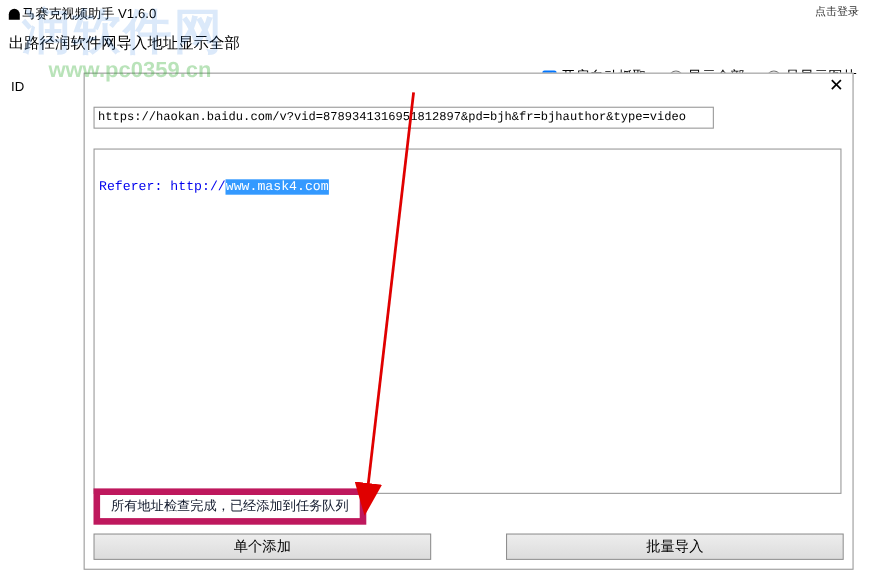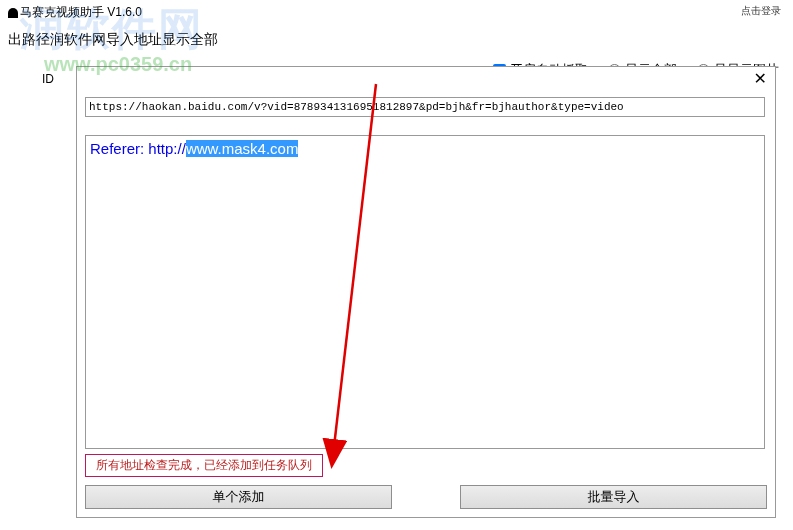--- a/index.html
+++ b/index.html
@@ -5,30 +5,30 @@
 * { box-sizing: border-box; margin: 0; padding: 0; }
 body { font-family: "Microsoft YaHei", SimSun, Arial, sans-serif; font-size: 12px; background: #fff; width: 793px; height: 530px; position: relative; overflow: hidden; }
 .topbar { display: flex; align-items: center; padding: 4px 8px; background: #fff; }
 .topbar-title { font-size: 12px; color: #000; }
 .login-link { position: absolute; right: 12px; top: 4px; color: #333; font-size: 10px; }
 .menubar { display: flex; padding: 6px 8px 8px 8px; }
 .menubar span { font-size: 14px; color: #000; }
 .optionrow { display: flex; justify-content: flex-end; align-items: center; gap: 20px; padding: 4px 14px 8px 0; font-size: 13px; }
 .checkbox-wrap, .radio-wrap { display: inline-flex; align-items: center; gap: 4px; }
 .checkbox-wrap input, .radio-wrap input { margin: 0; }
-.leftcol { position: absolute; left: 10px; top: 72px; font-size: 12px; color: #000; margin-left: 32px; }
+.leftcol { position: absolute; left: 10px; top: 72px; font-size: 12px; color: #000; }
 .dialog { position: absolute; left: 76px; top: 66px; width: 700px; height: 452px; border: 1px solid #999; background: #fff; }
 .close-btn { position: absolute; right: 8px; top: 4px; font-size: 16px; cursor: pointer; color: #000; line-height: 1; }
-.url-input { position: absolute; left: 8px; top: 30px; width: 680px; height: 20px; border: 1px solid #999; font-family: "Courier New", monospace; font-size: 11px; padding: 1px 3px; background: #fff; }
+.url-input { position: absolute; left: 8px; top: 30px; width: 564px; height: 20px; border: 1px solid #999; font-family: "Courier New", monospace; font-size: 11px; padding: 1px 3px; background: #fff; }
 .textarea-wrap { position: absolute; left: 8px; top: 68px; width: 680px; height: 314px; border: 1px solid #999; overflow-y: scroll; background: #fff; }
-.textarea-content { padding: 3px 4px; font-family: Liberation Sans, sans-serif; font-size: 15px; line-height: 1.3; }
+.textarea-content { padding: 3px 4px; font-family: Liberation Mono, monospace; font-size: 12px; line-height: 1.3; margin-top: 24px; }
 .referer-text { color: #0000EE; }
 .selected { background: #3399FF; color: #fff; }
 .status-row { position: absolute; left: 8px; bottom: 40px; }
-.status-box { border: 1px solid #be185d; color: #b91c1c; font-size: 12px; padding: 2px 10px; display: inline-block; }
+.status-box { border: 6px solid #be185d; color: #0f172a; font-size: 12px; padding: 2px 10px; display: inline-block; }
 .btn-row { position: absolute; left: 8px; right: 8px; bottom: 8px; display: flex; gap: 68px; }
 .btn { flex: 1; height: 24px; border: 1px solid #8E8E8E; background: linear-gradient(#EDEDED, #DCDCDC); font-size: 13px; color: #000; cursor: pointer; }
 .arrow-svg { position: absolute; left: 124px; top: 76px; pointer-events: none; }
 .watermark { position: absolute; left: 20px; top: 0px; pointer-events: none; opacity: 0.65; }
 .watermark .big { font-size: 44px; color: rgba(30,120,220,0.25); font-weight: bold; letter-spacing: 2px; }
 .watermark .url { font-size: 20px; color: rgba(40,170,40,0.5); font-weight: bold; margin-top: -6px; margin-left: 24px; }
 .user-icon { display: inline-block; width: 10px; height: 10px; background: #000; border-radius: 50% 50% 0 0; margin-right: 2px; vertical-align: middle; }
 </style>
 </head>
 <body>

